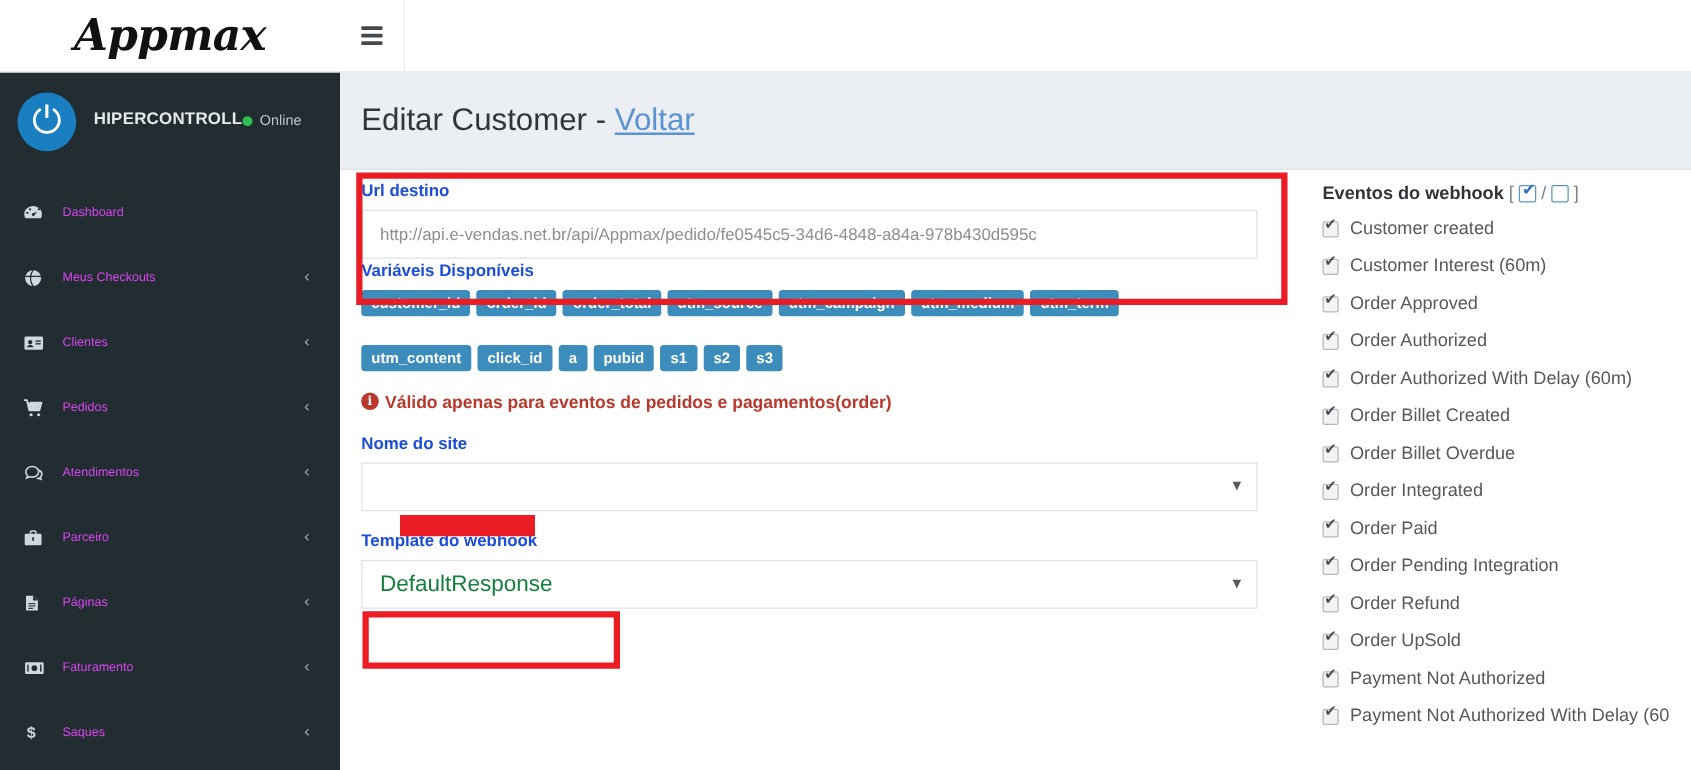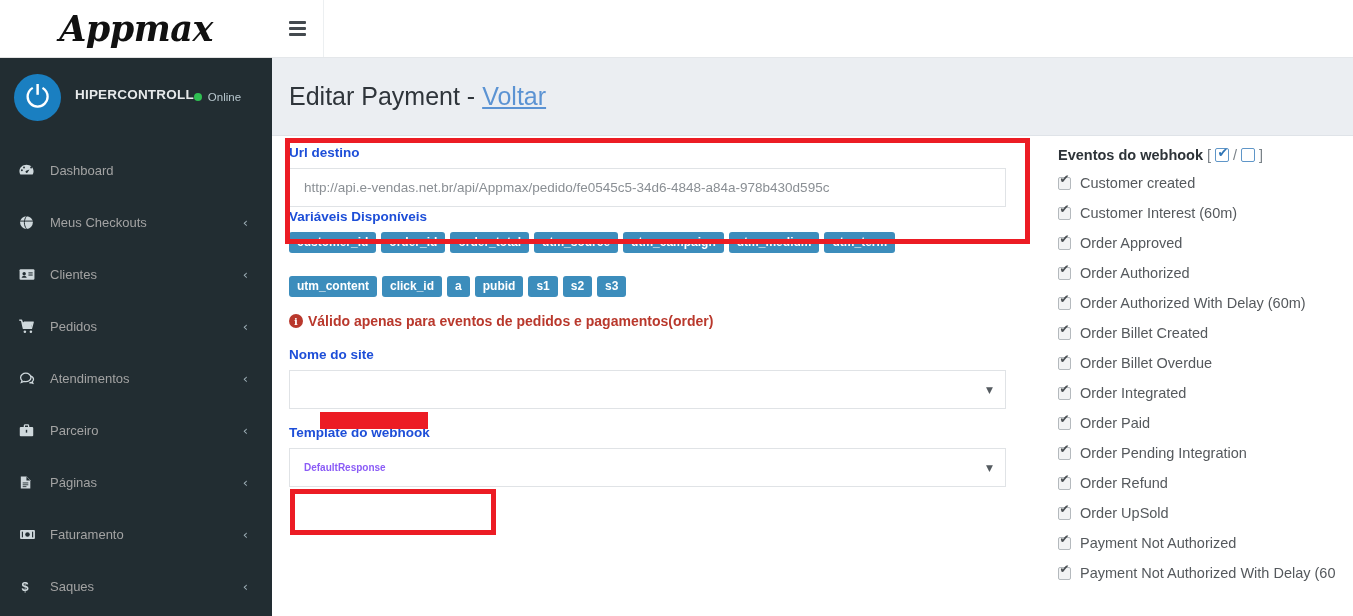--- a/index.html
+++ b/index.html
@@ -68,21 +68,21 @@
     color: #b8c7ce; cursor: pointer;
     position: relative;
   }
   .nav-ico {
     width: 24px; flex: 0 0 24px;
     display: flex; align-items: center; justify-content: flex-start;
     color: #cfd8dc;
   }
   .nav-ico svg { display: block; }
   .nav-label {
-    font-size: 13px; color: #a3a3a3; margin-left: 8px;
+    font-size: 10px; color: #d946ef; margin-left: 8px;
     white-space: nowrap;
   }
   .nav-caret {
     position: absolute; right: 24px; top: 50%; transform: translateY(-50%);
     color: #9fb0b8; font-size: 13px; line-height: 1;
     font-family: "DejaVu Sans", sans-serif;
   }
 
   
   #topbar {
@@ -139,21 +139,21 @@
     display: flex; align-items: center;
     padding: 0 14px;
     font-size: 13.5px; color: #8a8f94;
   }
   .select-box { position: relative; padding-right: 30px; }
   .select-caret {
     position: absolute; right: 12px; top: 50%; transform: translateY(-50%);
     font-size: 9px; color: #555b60; line-height: 1;
     font-family: "DejaVu Sans", sans-serif;
   }
-  .select-val { font-size: 10px; color: #8b5cf6; font-weight: bold; }
+  .select-val { font-size: 18px; color: #15803d; }
 
   #vars-label { margin-top: 2px; }
   #var-tags {
     display: flex; flex-wrap: wrap; gap: 23px 5px;
     width: 640px; margin-top: 8px;
   }
   .var-tag {
     background: #3c8dbc; color: #ffffff;
     font-size: 12px; font-weight: 700;
     padding: 4px 8px 5px 8px;
@@ -379,21 +379,21 @@
       <span class="bars">
           <i></i>
           <i></i>
           <i></i>
         </span>
     </div>
   </div>
 
   <div id="page-header">
     <div id="page-title">
-      <span>Editar Payment - </span><a class="link" href="#">Voltar</a>
+      <span>Editar Customer - </span><a class="link" href="#">Voltar</a>
     </div>
   </div>
 
   <div id="content">
 
     <div id="form-col">
 
       <div class="field-label">Url destino</div>
       <div class="text-input">
         <span>http://api.e-vendas.net.br/api/Appmax/pedido/fe0545c5-34d6-4848-a84a-978b430d595c</span>

